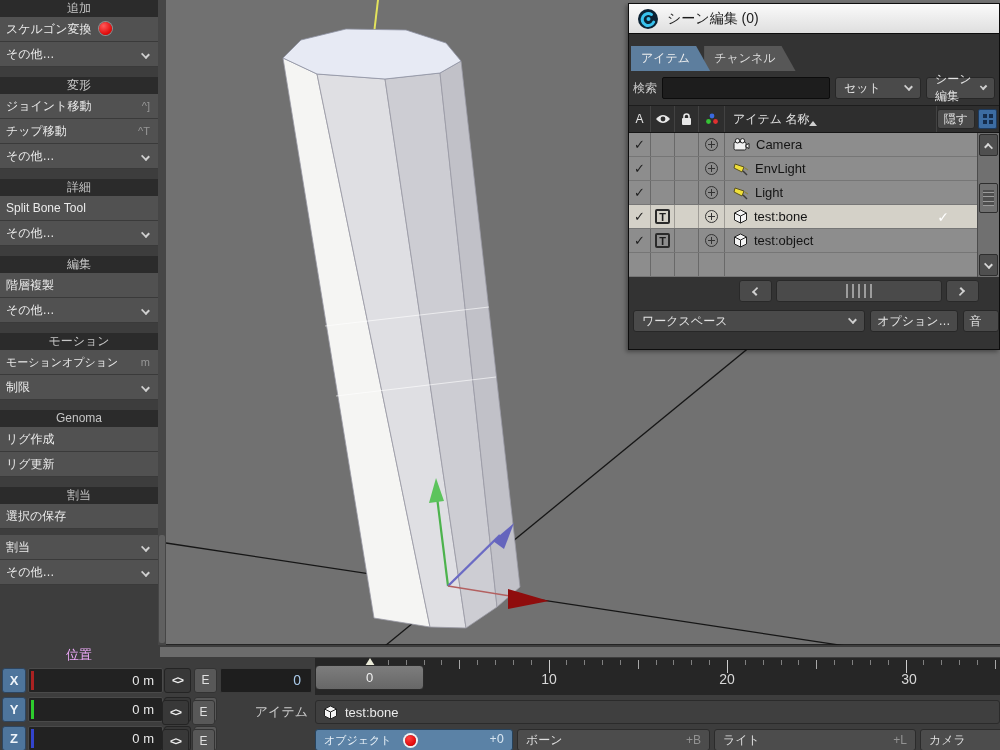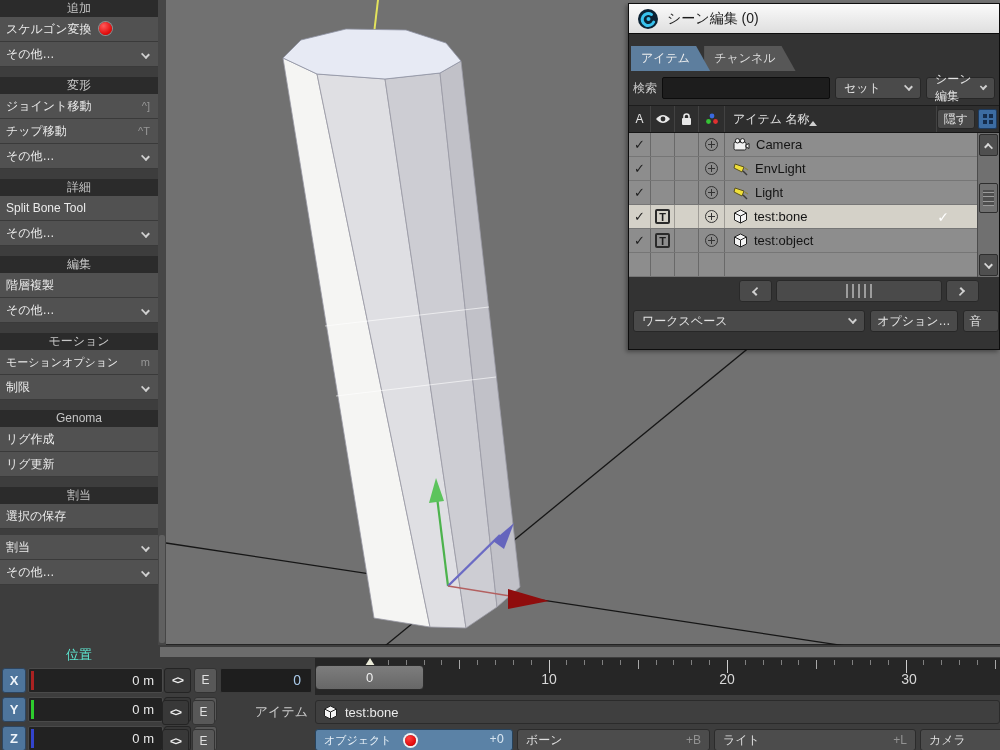--- a/index.html
+++ b/index.html
@@ -70,21 +70,21 @@
   .chev.left { transform:rotate(135deg) scale(1,.8); left:13px; top:7px; }
   .chev.right { transform:rotate(-45deg) scale(1,.8); left:10px; top:7px; }
   #sp-foot { height:32px; display:flex; align-items:center; gap:5px; padding:0 0 0 4px; overflow:hidden; }
   #ws-dd { width:266px; justify-content:space-between; }
   .foot-btn { height:22px; background:#4a4a4a; border:1px solid #272727; border-radius:3px; color:#e2e2e2; font-size:12px;
     line-height:20px; padding:0 6px; white-space:nowrap; }
 
   
   #bottom { position:absolute; left:0; top:645px; width:1000px; height:105px; background:#3d3d3d; }
   #tl-lightbar { position:absolute; left:160px; top:2px; width:840px; height:10px; background:#6c6c6c; }
-  #pos-title { position:absolute; left:0; top:1px; width:158px; text-align:center; color:#5eead4; font-size:13px; }
+  #pos-title { position:absolute; left:0; top:1px; width:158px; text-align:center; color:#f0abfc; font-size:13px; }
   .axis-row { position:absolute; left:2px; height:25px; }
   .axis-btn { position:absolute; left:0; top:0; width:24px; height:25px; background:#4e759c; border:1px solid #2d4archive560;
     border:1px solid #2d4560; border-radius:3px; color:#eef4fa; font-size:13px; font-weight:bold; text-align:center; line-height:23px; }
   .axis-field { position:absolute; left:26px; top:0; width:135px; height:25px; background:#222222; border:1px solid #4a4a4a;
     border-radius:2px; color:#e9e9e9; font-size:13px; text-align:right; line-height:23px; padding-right:8px; }
   .axis-strip { position:absolute; left:2px; top:2px; width:3px; height:19px; }
   .mini-btn { position:absolute; top:0; height:25px; border-radius:3px; font-size:11px; text-align:center; }
   .btn-diamond { left:162px; width:27px; background:#383838; border:1px solid #242424; color:#f0f0f0;
     font-weight:bold; letter-spacing:-1px; line-height:22px; }
   .btn-e { left:192px; width:23px; background:#585858; border:1px solid #333; color:#e0e0e0; line-height:23px; font-size:12px; }

